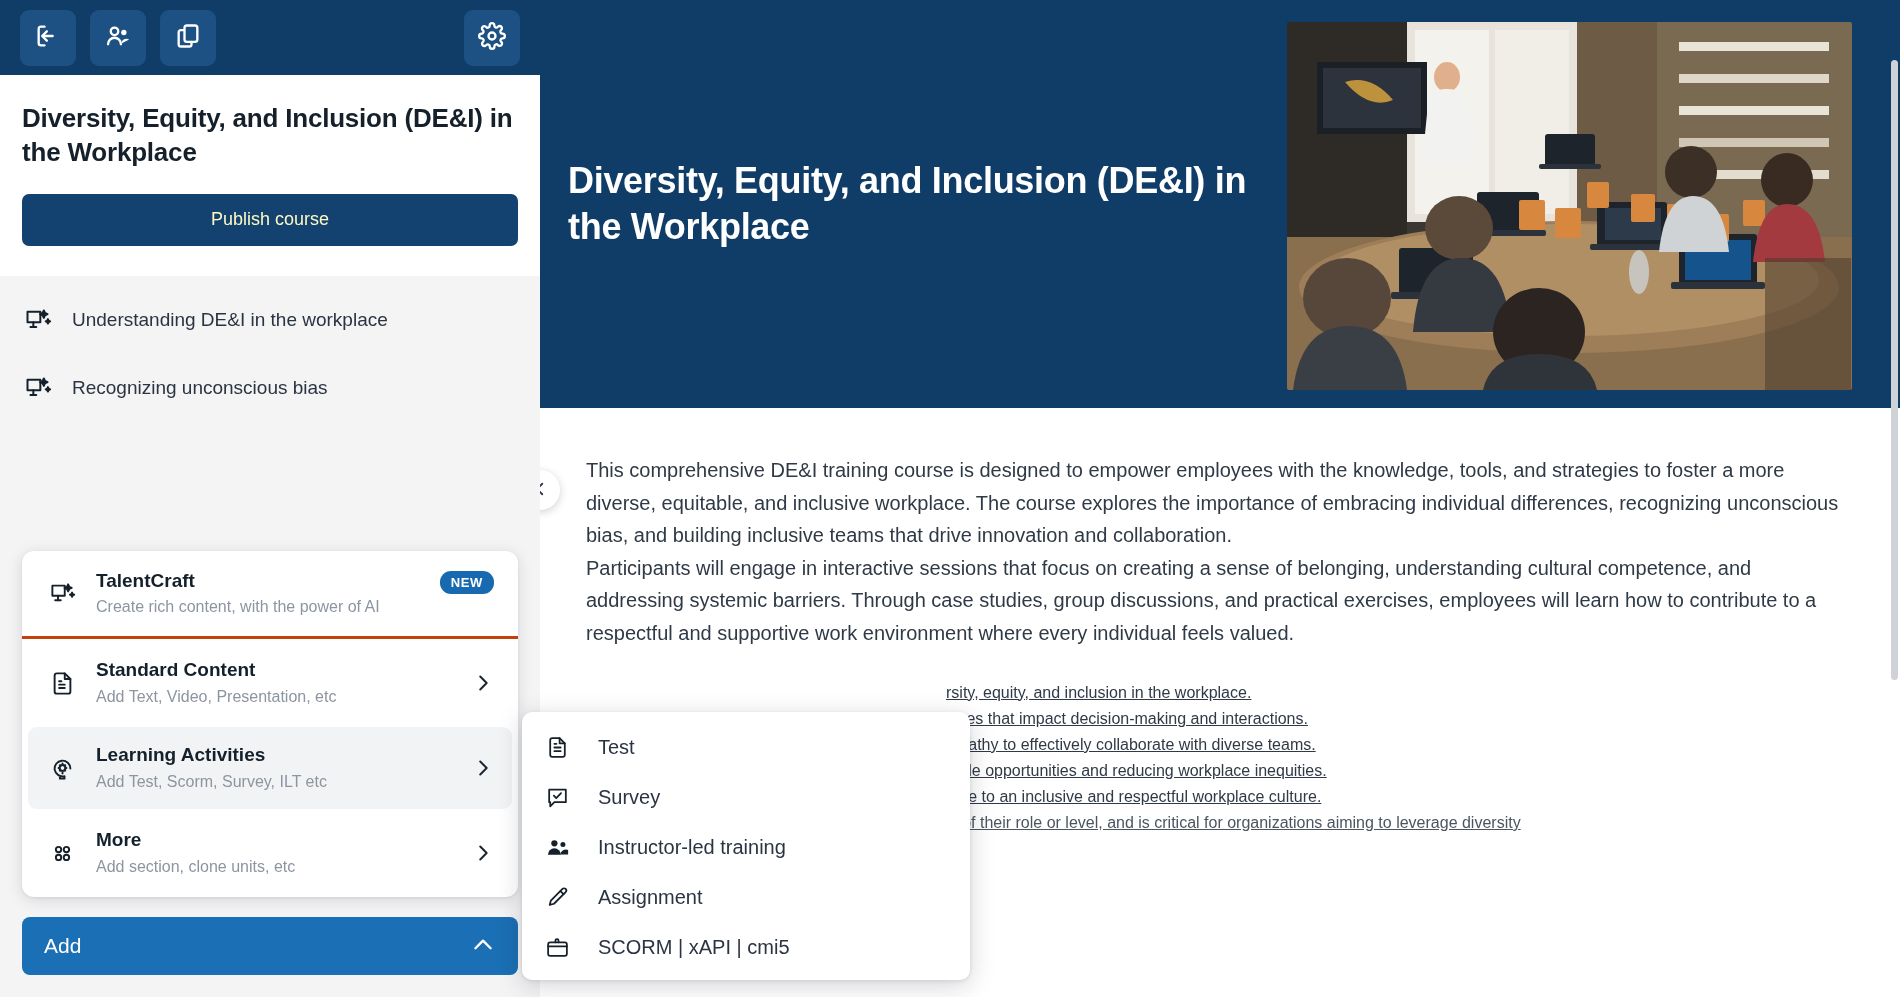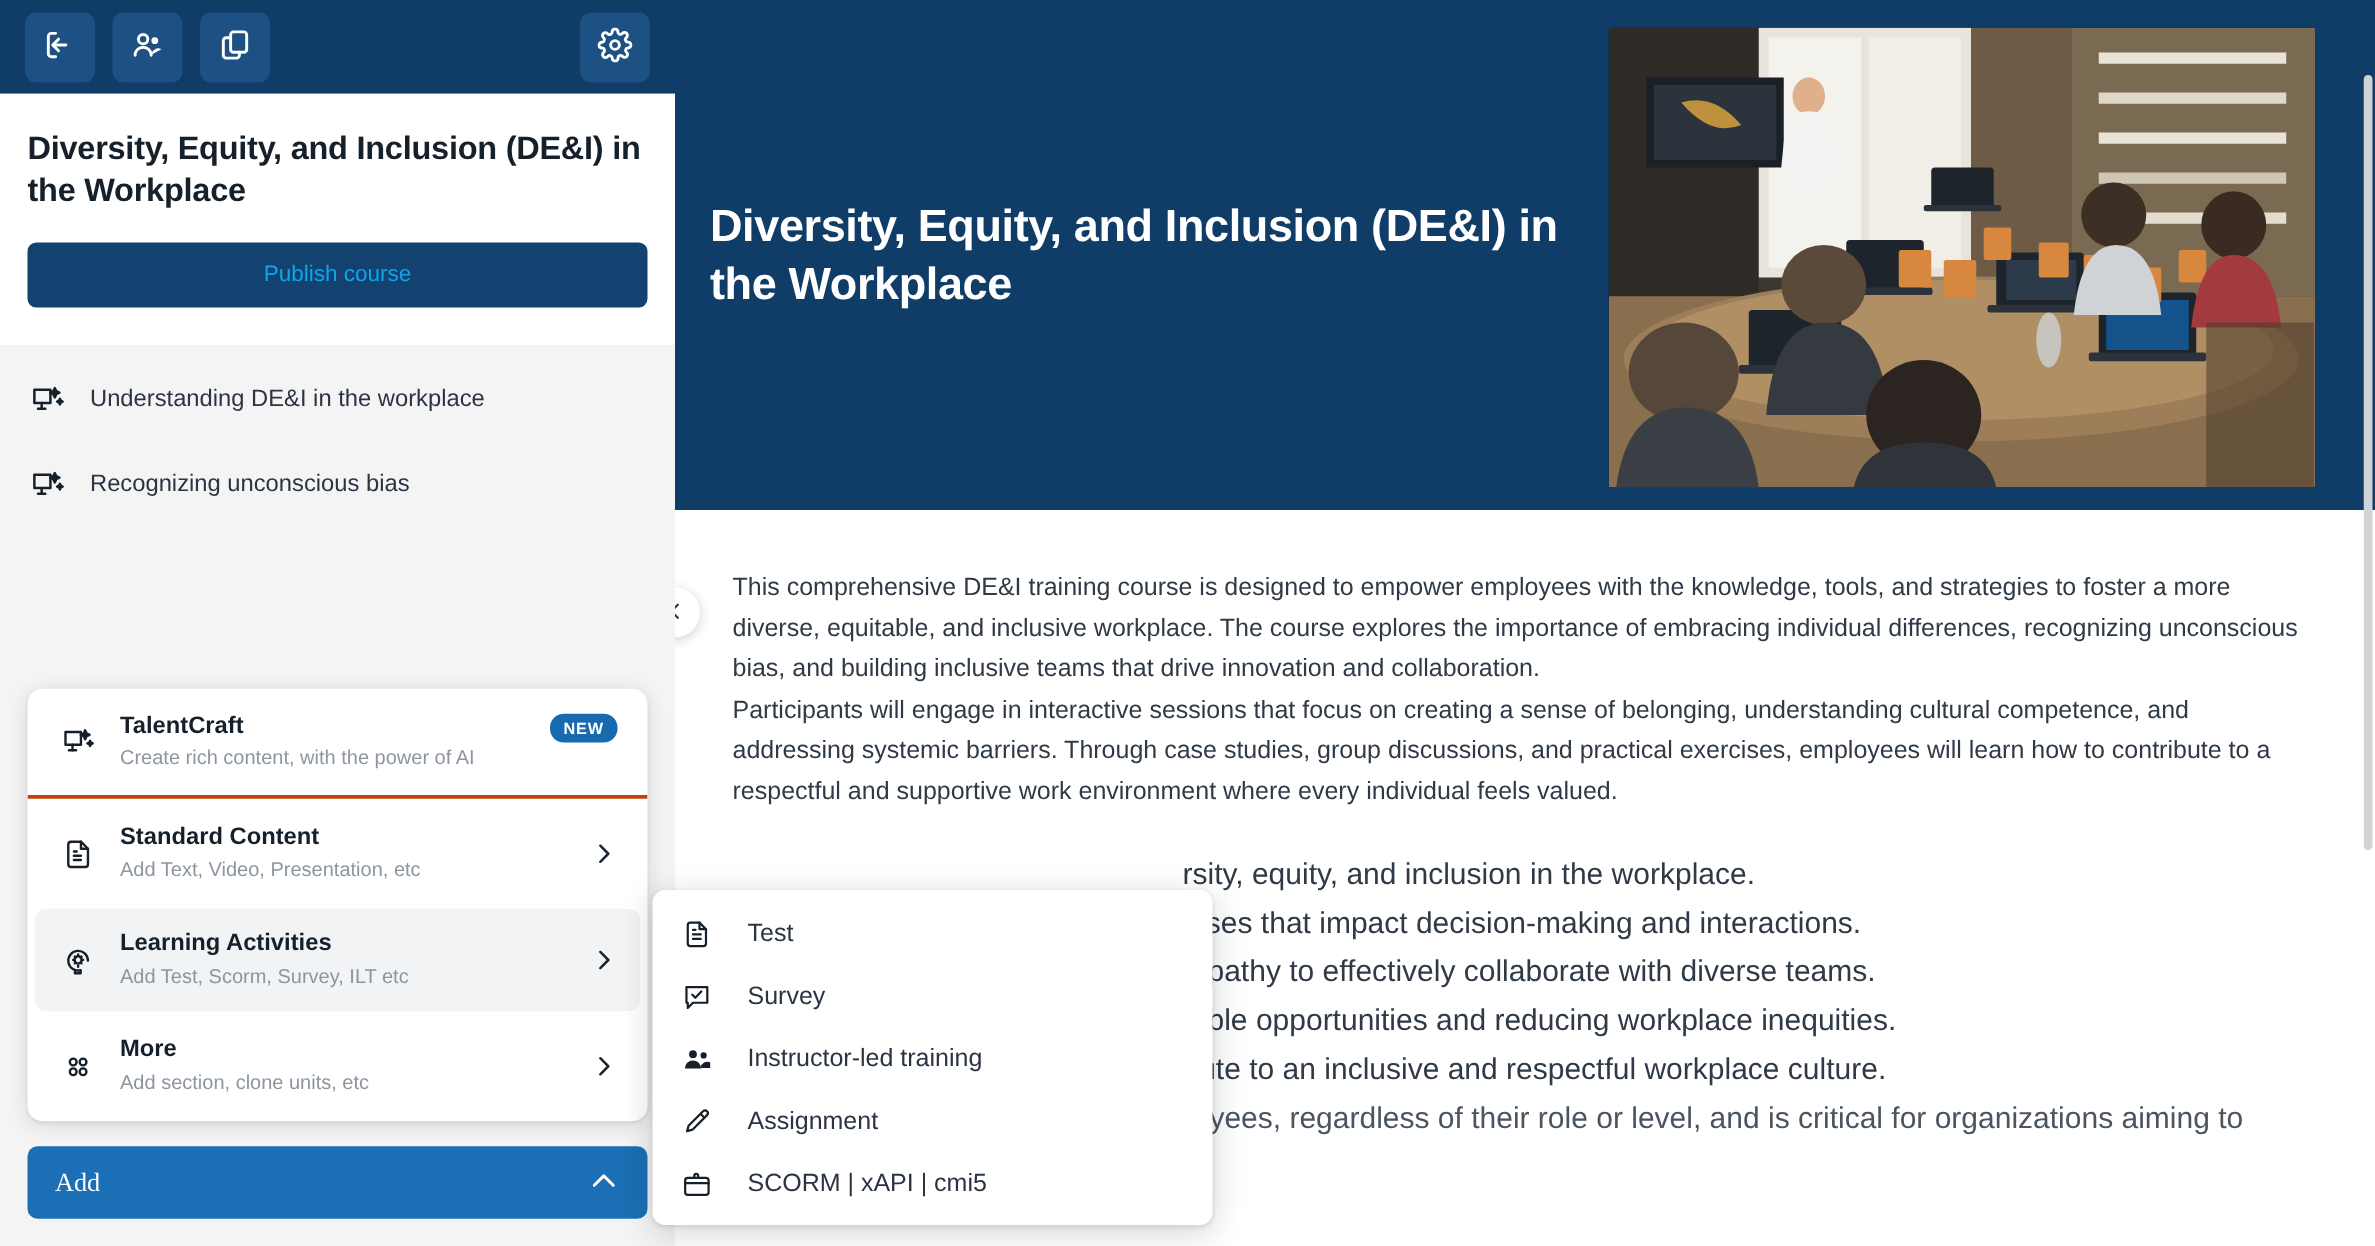--- a/index.html
+++ b/index.html
@@ -40,21 +40,21 @@
     background: #ffffff; padding: 26px 22px 30px 22px;
     flex: 0 0 auto;
   }
   .course-title {
     font-size: 26px; font-weight: bold; color: #15202b;
     line-height: 1.32; letter-spacing: -0.2px;
     margin-bottom: 24px;
   }
   .publish-btn {
     display: block; width: 100%; height: 52px;
-    background: #134270; color: #0ea5e9;
+    background: #134270; color: #fef9c3;
     border: none; border-radius: 7px;
     font-size: 18px; font-family: inherit;
     cursor: pointer;
   }
 
   .lesson-list { padding: 10px 0 0 0; flex: 0 0 auto; }
   .lesson-row {
     display: flex; align-items: center; gap: 20px;
     padding: 20px 24px; cursor: pointer;
   }
@@ -100,21 +100,21 @@
     stroke-width: 2.2; stroke-linecap: round; stroke-linejoin: round; }
 
   .add-button {
     margin: 0 22px 22px 22px;
     height: 58px; background: #1b6fb4; color: #ffffff;
     border: none; border-radius: 8px;
     display: flex; align-items: center; justify-content: space-between;
     padding: 0 22px; cursor: pointer; font-family: inherit;
     flex: 0 0 58px;
   }
-  .add-button .lbl { font-size: 21px; font-family: Liberation Serif, serif; }
+  .add-button .lbl { font-size: 21px; }
   .add-button svg { width: 26px; height: 26px; stroke: #ffffff; fill: none;
     stroke-width: 2.2; stroke-linecap: round; stroke-linejoin: round; }
 
   
   .main {
     flex: 1 1 auto; height: 997px; position: relative;
     background: #ffffff; overflow: hidden;
   }
   .hero {
     background: #0f3d68; height: 408px; position: relative;
@@ -132,21 +132,21 @@
     overflow: hidden; background: #2a2622;
   }
   .hero-img svg { width: 100%; height: 100%; display: block; }
 
   .body-wrap { padding: 46px 46px 0 46px; }
   .body-p {
     font-size: 20px; color: #2f3a46; line-height: 1.63;
     margin-bottom: 0;
   }
   .body-p + .body-p { margin-top: 0; }
-  .obj-line { font-size: 24px; color: #2f3a46; line-height: 1.63; }
+  .obj-line { font-size: 16px; color: #2f3a46; line-height: 1.63; text-decoration: underline; }
 
   
   .collapse-handle {
     position: absolute; left: -20px; top: 470px;
     width: 40px; height: 40px; border-radius: 50%;
     background: #ffffff; box-shadow: 0 2px 9px rgba(16,24,40,.20);
     display: flex; align-items: center; justify-content: center;
     cursor: pointer; z-index: 20; border: none;
   }
   .collapse-handle svg { width: 18px; height: 18px; stroke: #2b3442;

